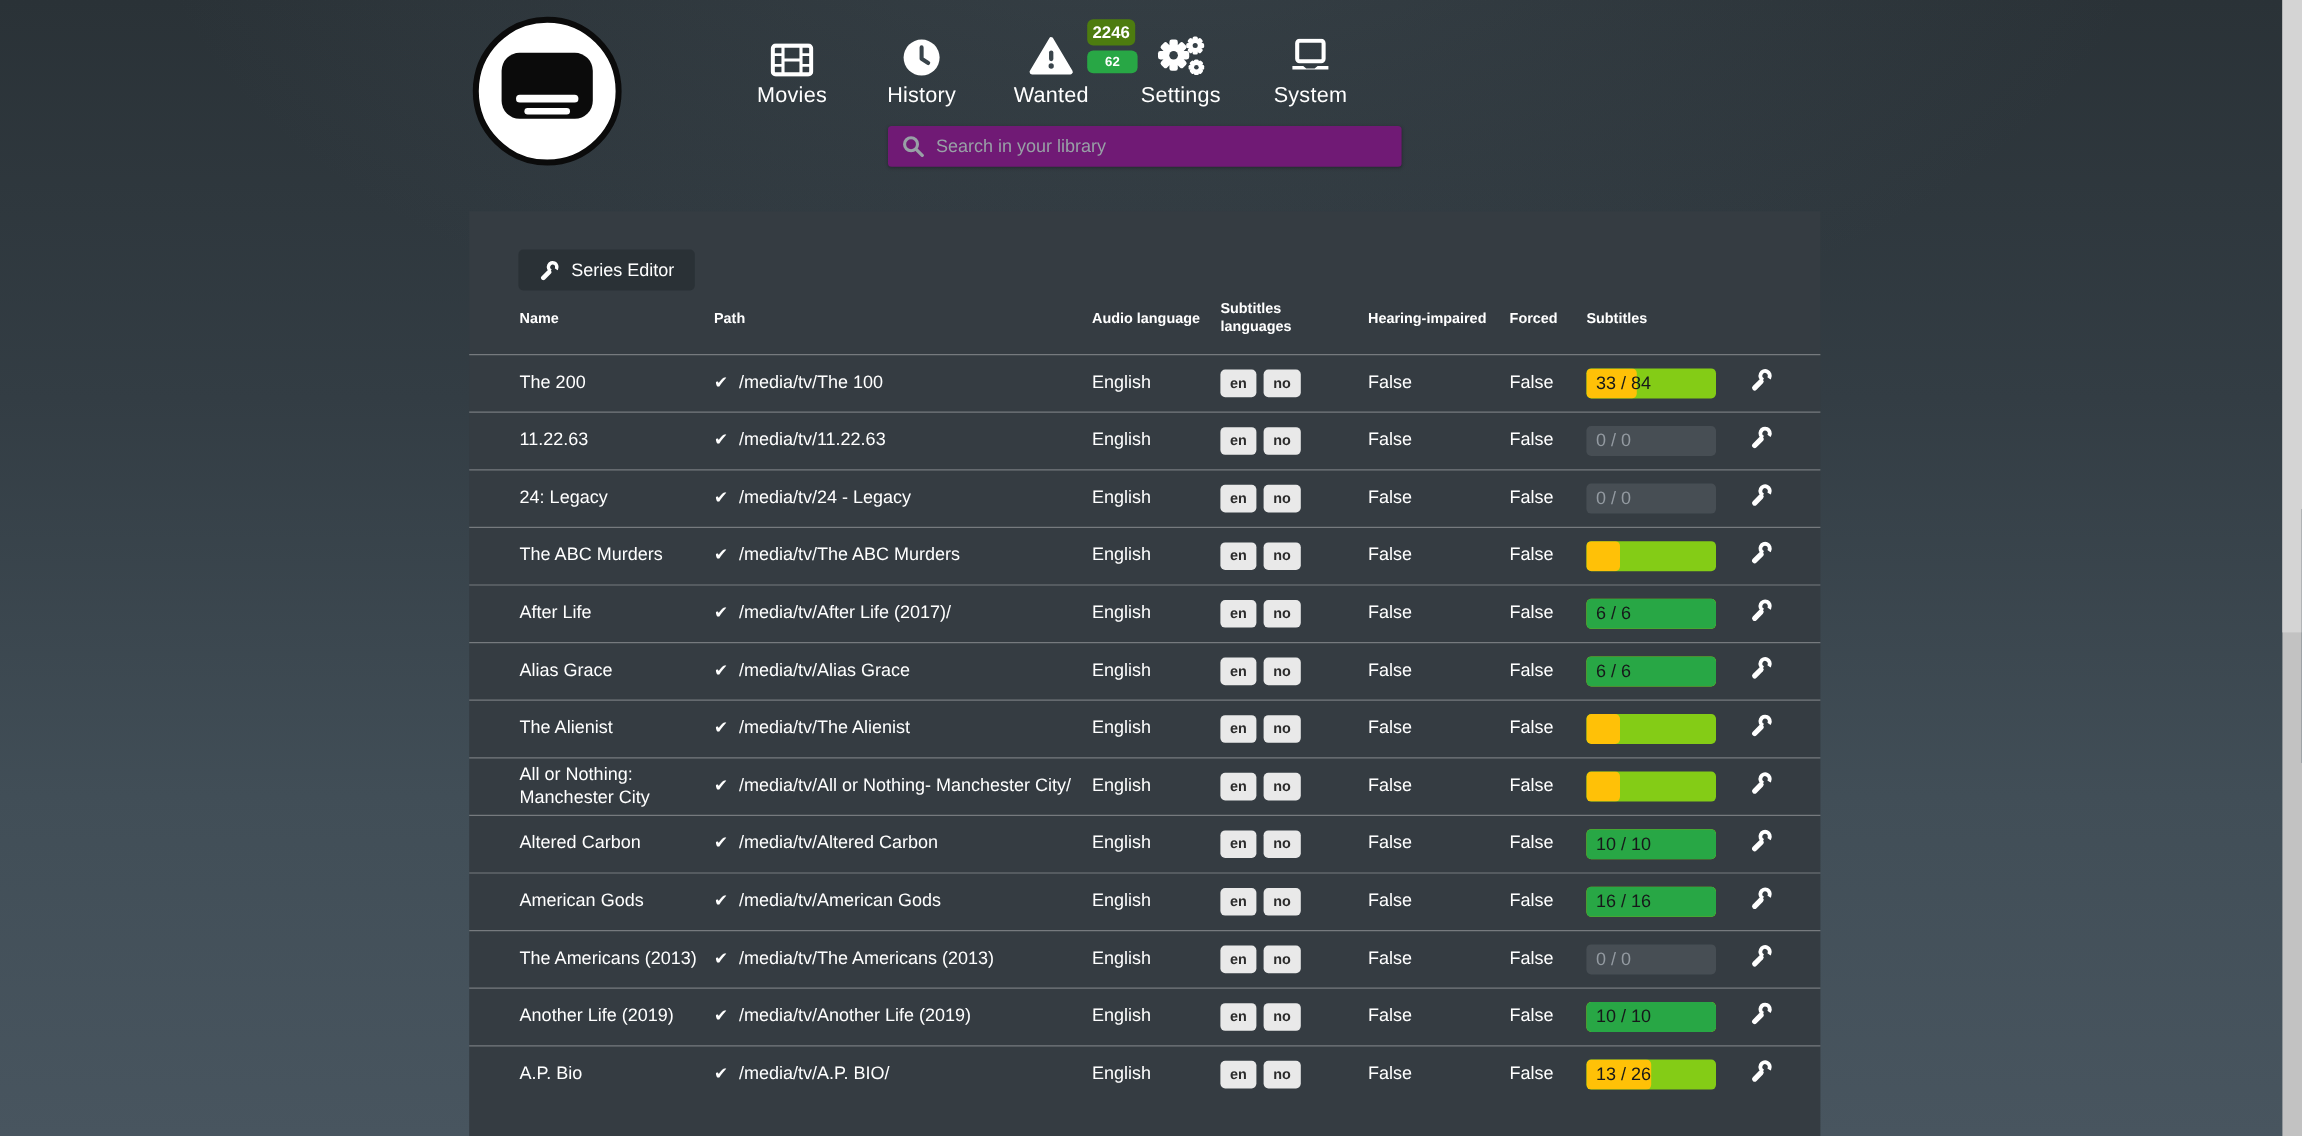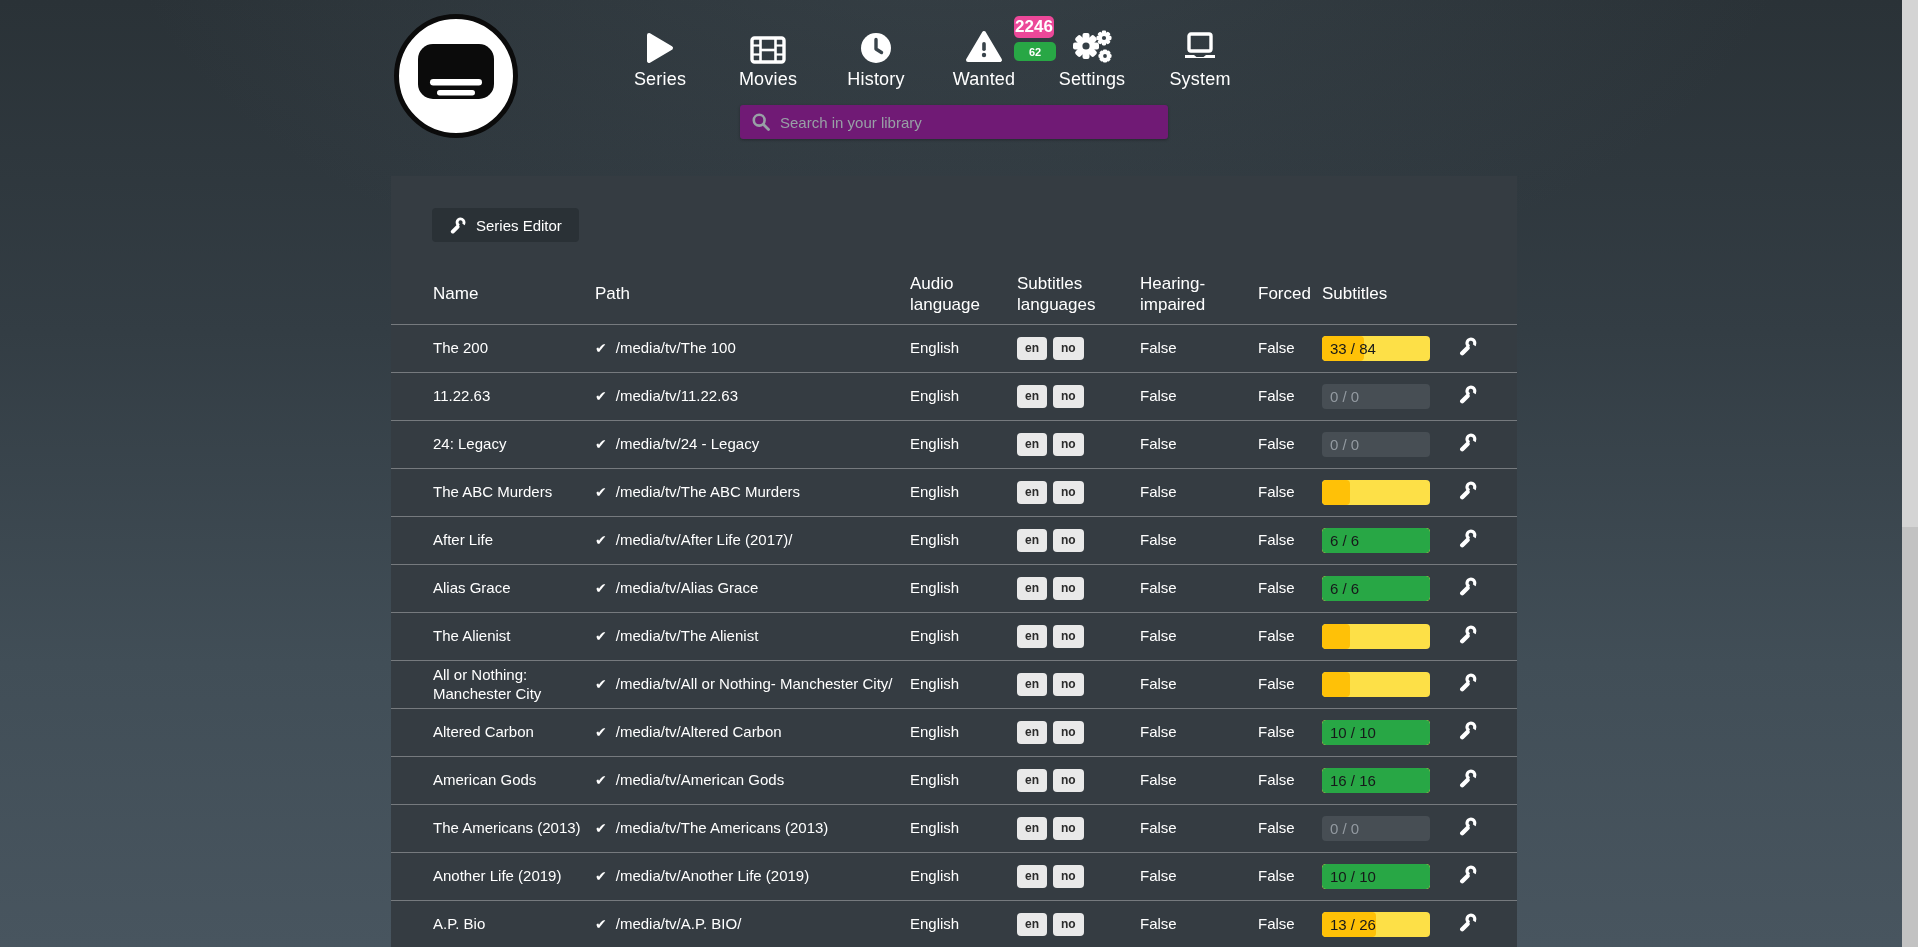--- a/index.html
+++ b/index.html
@@ -14,52 +14,52 @@
   }
 
   
   .logo { position:absolute; left:393px; top:13px; width:126px; height:126px; }
   .topnav { position:absolute; left:606px; top:22px; display:flex; }
   .nav-item { width:108px; text-align:center; position:relative; cursor:pointer; }
   .nav-icon { height:42px; display:flex; align-items:flex-end; justify-content:center; }
   .nav-label { margin-top:5px; font-size:18px; color:#ffffff; letter-spacing:0.2px; }
   .nav-badge { position:absolute; border-radius:5px; color:#fff; font-weight:bold;
                display:flex; align-items:center; justify-content:center; }
-  .badge-warning { left:84px; top:-6px; width:40px; height:22px; font-size:17px; background:#ec4899; }
+  .badge-warning { left:84px; top:-6px; width:40px; height:22px; font-size:14px; background:#4d7c0f; }
   .badge-success { left:84px; top:20px;  width:42px; height:19px; font-size:11px; background:#28a745; }
 
   .searchbar { position:absolute; left:740px; top:105px; width:428px; height:34px;
                background:#701a75; border-radius:3px; display:flex; align-items:center;
                padding:0 12px; box-shadow:0 1px 3px rgba(0,0,0,0.3); }
   .searchbar svg { flex:0 0 auto; margin-right:10px; }
   .searchbar input { flex:1; background:transparent; border:none; outline:none;
                      font-family:"Liberation Sans",sans-serif; font-size:15px; color:#dfe3e6; }
   .searchbar input::placeholder { color:#98a0a6; opacity:1; }
 
   
   .panel { position:absolute; left:391px; top:176px; width:1126px; height:771px;
            background:#353c42; }
   .editor-btn { margin:32px 0 0 41px; display:inline-flex; align-items:center; gap:10px;
                 background:#2a3136; border:none; border-radius:4px; height:34px; padding:0 17px;
                 color:#fff; font-family:"Liberation Sans",sans-serif; font-size:15px; cursor:pointer;justify-content:center; }
 
   .thead, .trow { display:grid;
      grid-template-columns:162px 315px 107px 123px 118px 64px 136px 50px;
      padding-left:42px; align-items:center; }
-  .thead { margin-top:29px; min-height:46px; font-weight:normal; font-size:17px; }
+  .thead { min-height:46px; font-weight:bold; font-size:12px; }
   .thead .hcell { line-height:1.25; padding-right:10px; }
   .rows { margin-top:7px; }
   .trow { min-height:48px; border-top:1px solid rgba(255,255,255,0.32); font-size:15px; }
   .cell { padding-right:10px; line-height:1.25; }
   .cell.name { cursor:pointer; }
   .path-check { color:#fff; font-size:14px; margin-right:9px; }
   .lang-badge { display:inline-block; background:#e9e9e9; color:#2b2b2b; font-size:12px;
                 font-weight:bold; border-radius:4px; padding:4px 8px; margin-right:6px; }
 
-  .progress { position:relative; width:108px; height:25px; background:#fde047;
+  .progress { position:relative; width:108px; height:25px; background:#84cc16;
               border-radius:4px; overflow:hidden; }
   .progress .fill { position:absolute; left:0; top:0; bottom:0; border-radius:4px; }
   .progress.warning .fill { background:#ffc107; }
   .progress.success .fill { background:#28a745; }
   .progress.disabled { background:#474e54; }
   .progress .plabel { position:absolute; left:8px; top:0; line-height:25px; font-size:15px;
                       color:#16181a; white-space:nowrap; }
   .progress.disabled .plabel { color:#939aa1; }
 
   .wrench-btn { cursor:pointer; display:inline-flex; }
@@ -74,28 +74,20 @@
 <div class="logo">
   <svg width="126" height="126" viewBox="0 0 126 126">
     <circle cx="63" cy="63" r="59.5" fill="#ffffff" stroke="#0b0b0b" stroke-width="5"></circle>
     <rect x="25" y="31" width="76" height="55" rx="15" fill="#0b0b0b"></rect>
     <rect x="37" y="66" width="52" height="6.5" rx="3.2" fill="#ffffff"></rect>
     <rect x="44" y="77" width="38" height="5.5" rx="2.7" fill="#ffffff"></rect>
   </svg>
 </div>
 
 <nav class="topnav">
-  <div class="nav-item">
-    <div class="nav-icon">
-      <svg width="28" height="32" viewBox="0 0 28 32">
-          <path d="M3 3 L25 16 L3 29 Z" fill="#fff" stroke="#fff" stroke-width="4" stroke-linejoin="round"></path>
-        </svg>
-    </div>
-    <div class="nav-label">Series</div>
-  </div>
   <div class="nav-item">
     <div class="nav-icon">
       <svg width="36" height="28" viewBox="0 0 36 28">
         <rect x="2" y="2" width="32" height="24" rx="2.5" fill="none" stroke="#fff" stroke-width="3.4"></rect>
         <line x1="10.5" y1="2" x2="10.5" y2="26" stroke="#fff" stroke-width="2.6"></line>
         <line x1="25.5" y1="2" x2="25.5" y2="26" stroke="#fff" stroke-width="2.6"></line>
         <line x1="10.5" y1="14" x2="25.5" y2="14" stroke="#fff" stroke-width="2.6"></line>
         <line x1="2" y1="9.5" x2="10.5" y2="9.5" stroke="#fff" stroke-width="2.2"></line>
         <line x1="2" y1="18.5" x2="10.5" y2="18.5" stroke="#fff" stroke-width="2.2"></line>
         <line x1="25.5" y1="9.5" x2="34" y2="9.5" stroke="#fff" stroke-width="2.2"></line>

